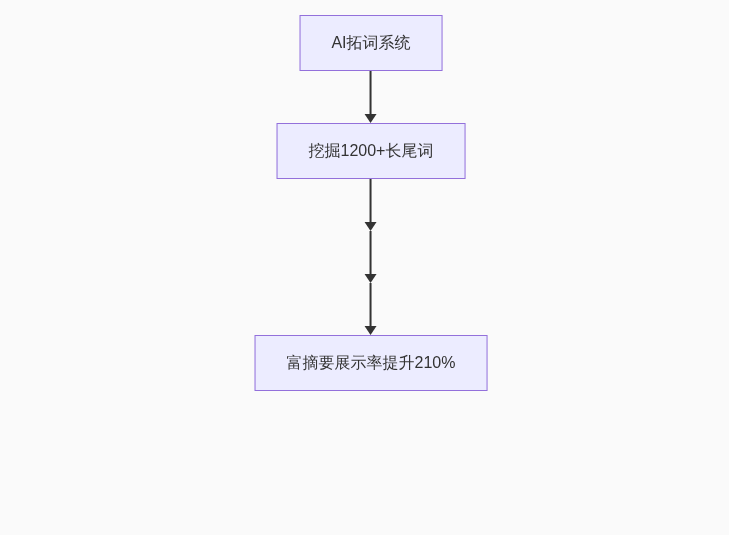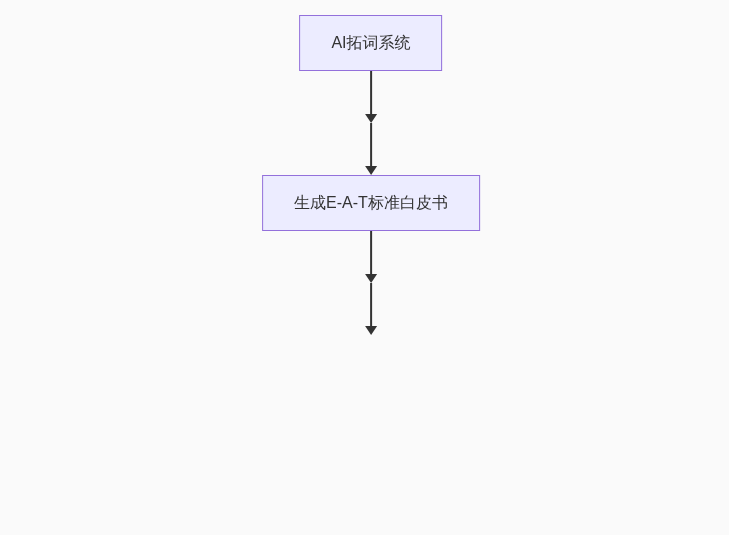--- a/index.html
+++ b/index.html
@@ -69,36 +69,39 @@
 
     <div class="flow-node">
       <span class="node-label">AI拓词系统</span>
     </div>
 
     <div class="flow-arrow">
       <div class="arrow-shaft"></div>
       <div class="arrow-head"></div>
     </div>
 
-
-    <div class="flow-arrow">
-      <div class="arrow-shaft"></div>
-      <div class="arrow-head"></div>
-    </div>
-
     <div class="flow-node">
-      <span class="node-label">生成E-A-T标准白皮书</span>
+      <span class="node-label">挖掘1200+长尾词</span>
     </div>
 
     <div class="flow-arrow">
       <div class="arrow-shaft"></div>
       <div class="arrow-head"></div>
     </div>
 
 
     <div class="flow-arrow">
       <div class="arrow-shaft"></div>
       <div class="arrow-head"></div>
     </div>
 
 
+    <div class="flow-arrow">
+      <div class="arrow-shaft"></div>
+      <div class="arrow-head"></div>
+    </div>
+
+    <div class="flow-node">
+      <span class="node-label">富摘要展示率提升210%</span>
+    </div>
+
   </div>
 </div>
 
 </body></html>

